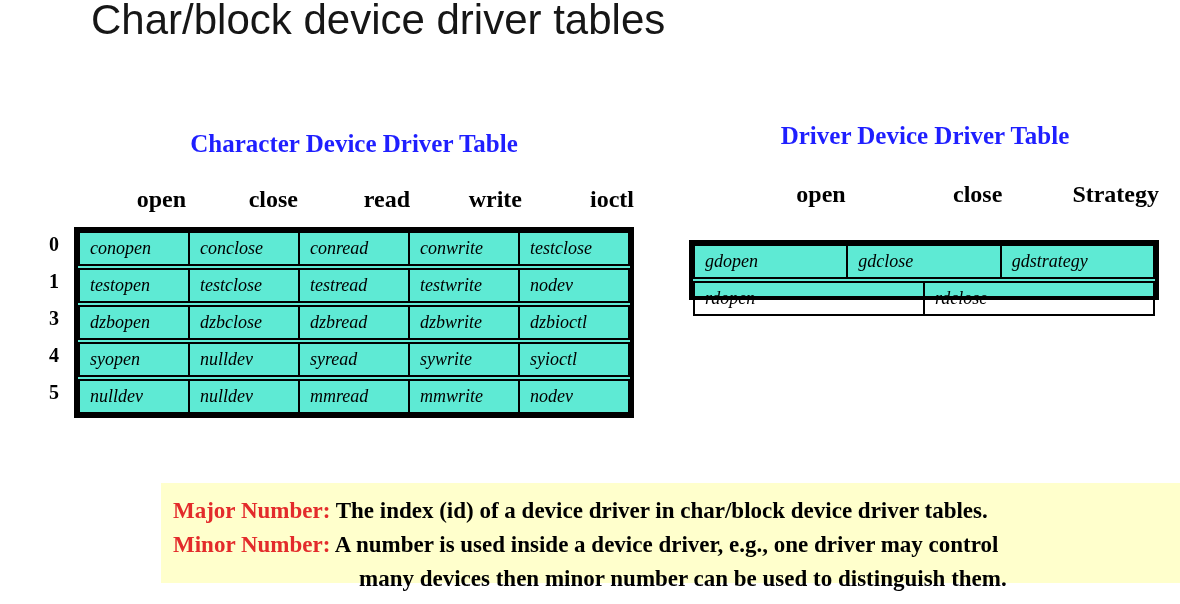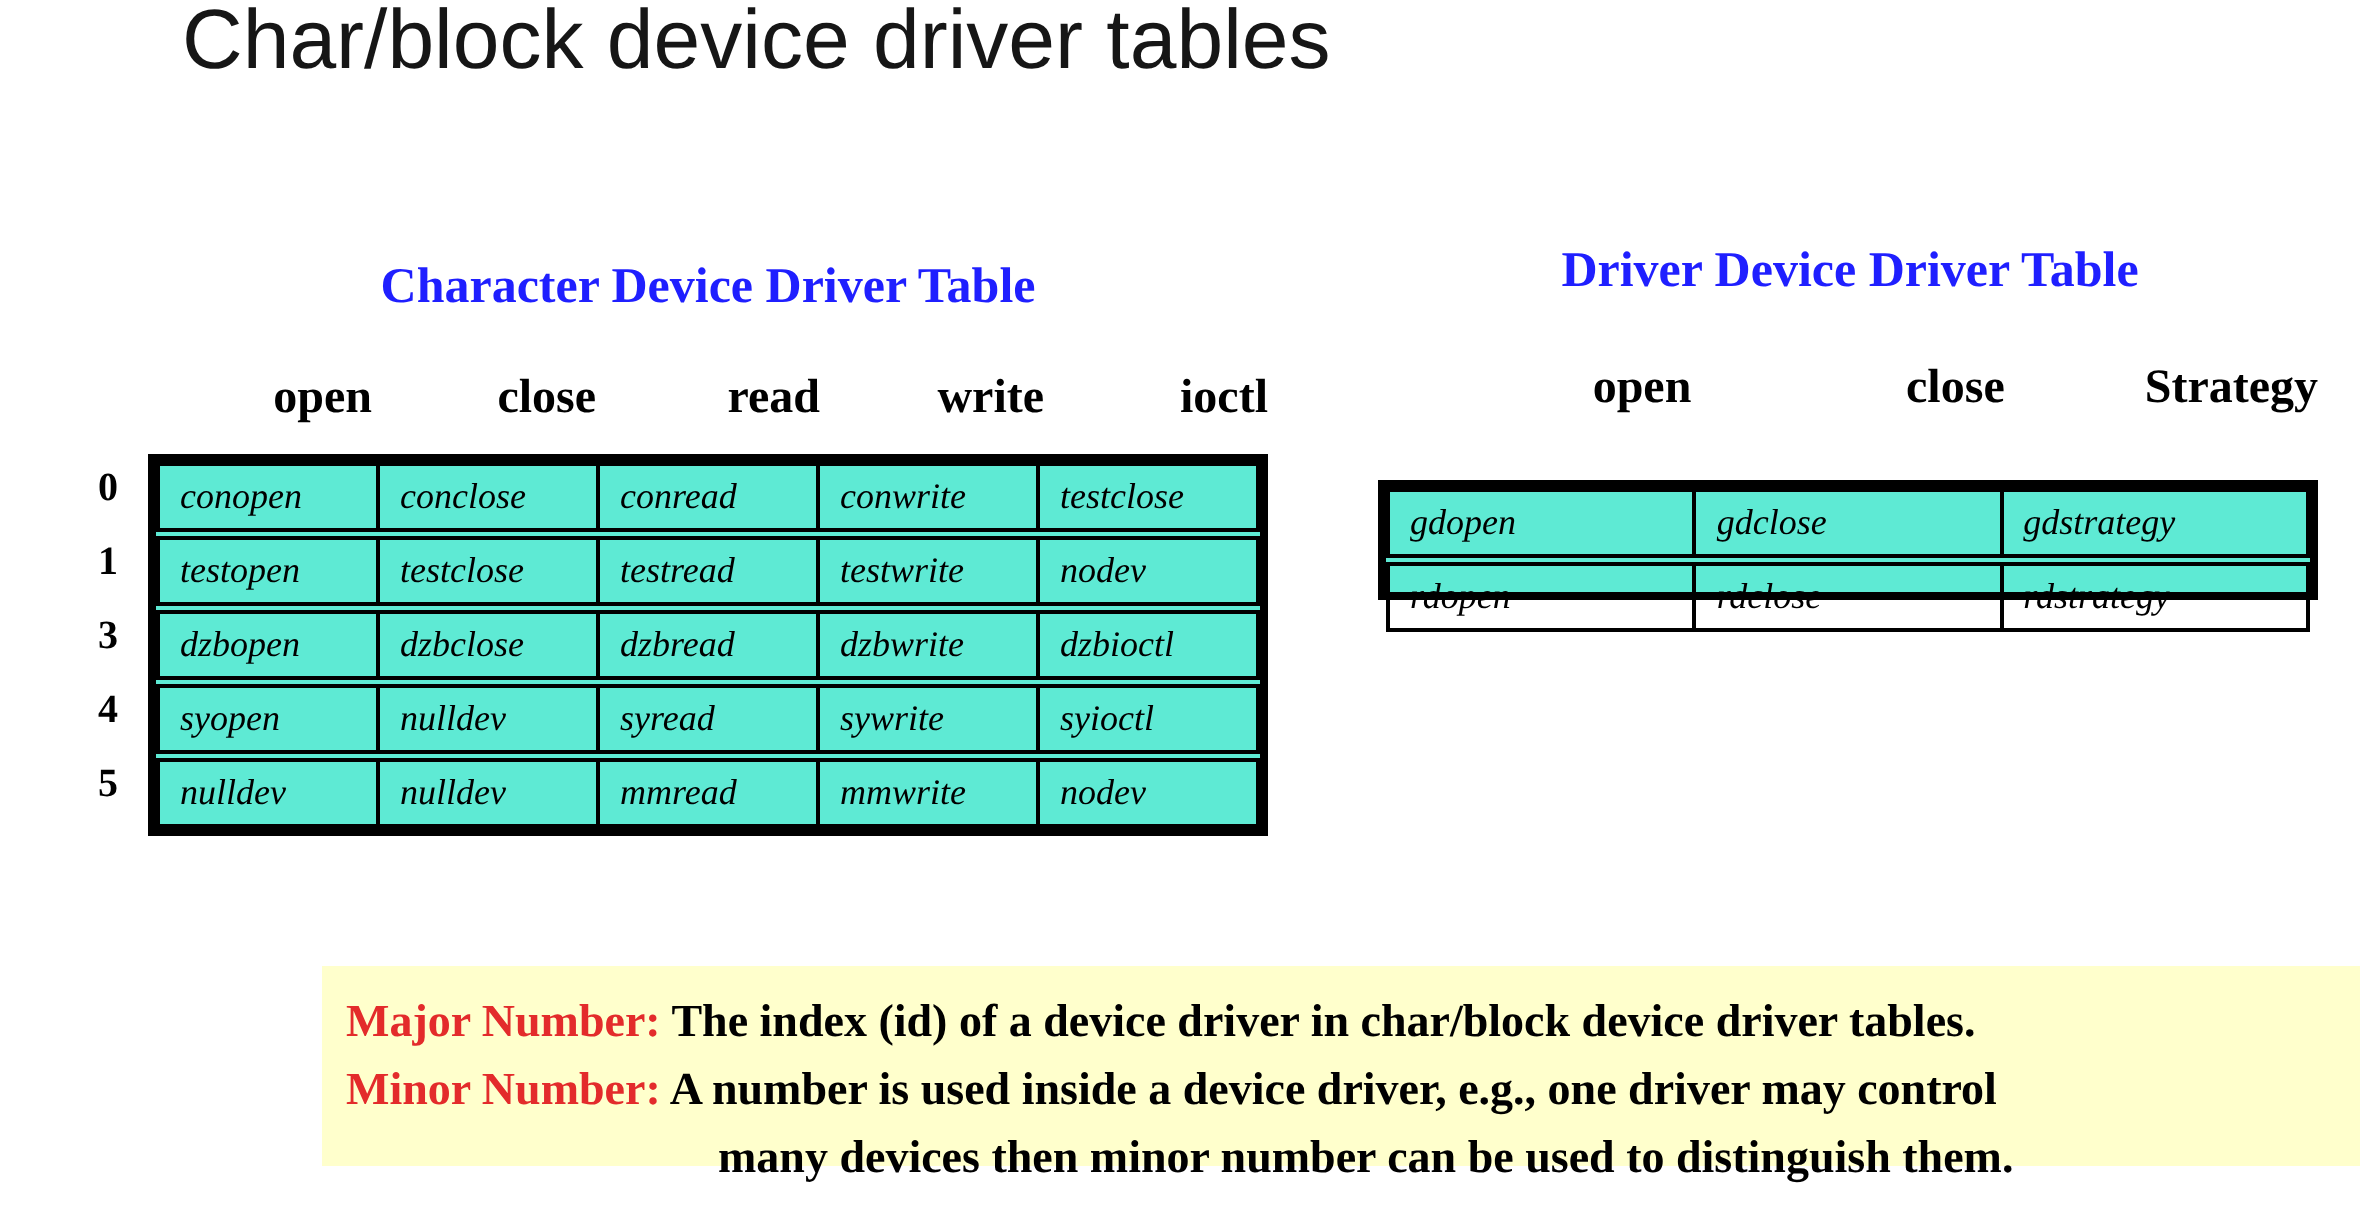--- a/index.html
+++ b/index.html
@@ -174,21 +174,20 @@
 
   <div class="drv-table block-table">
     <div class="t-row">
       <div class="t-cell">gdopen</div>
       <div class="t-cell">gdclose</div>
       <div class="t-cell">gdstrategy</div>
     </div>
     <div class="t-row">
       <div class="t-cell">rdopen</div>
       <div class="t-cell">rdclose</div>
-      <div class="t-cell">rdstrategy</div>
     </div>
   </div>
 
   <div class="note-box">
     <div class="note-line">
       <span class="red-label">Major Number:</span>
       <span>The index (id) of a device driver in char/block device driver tables.</span>
     </div>
     <div class="note-line">
       <span class="red-label">Minor Number:</span>

